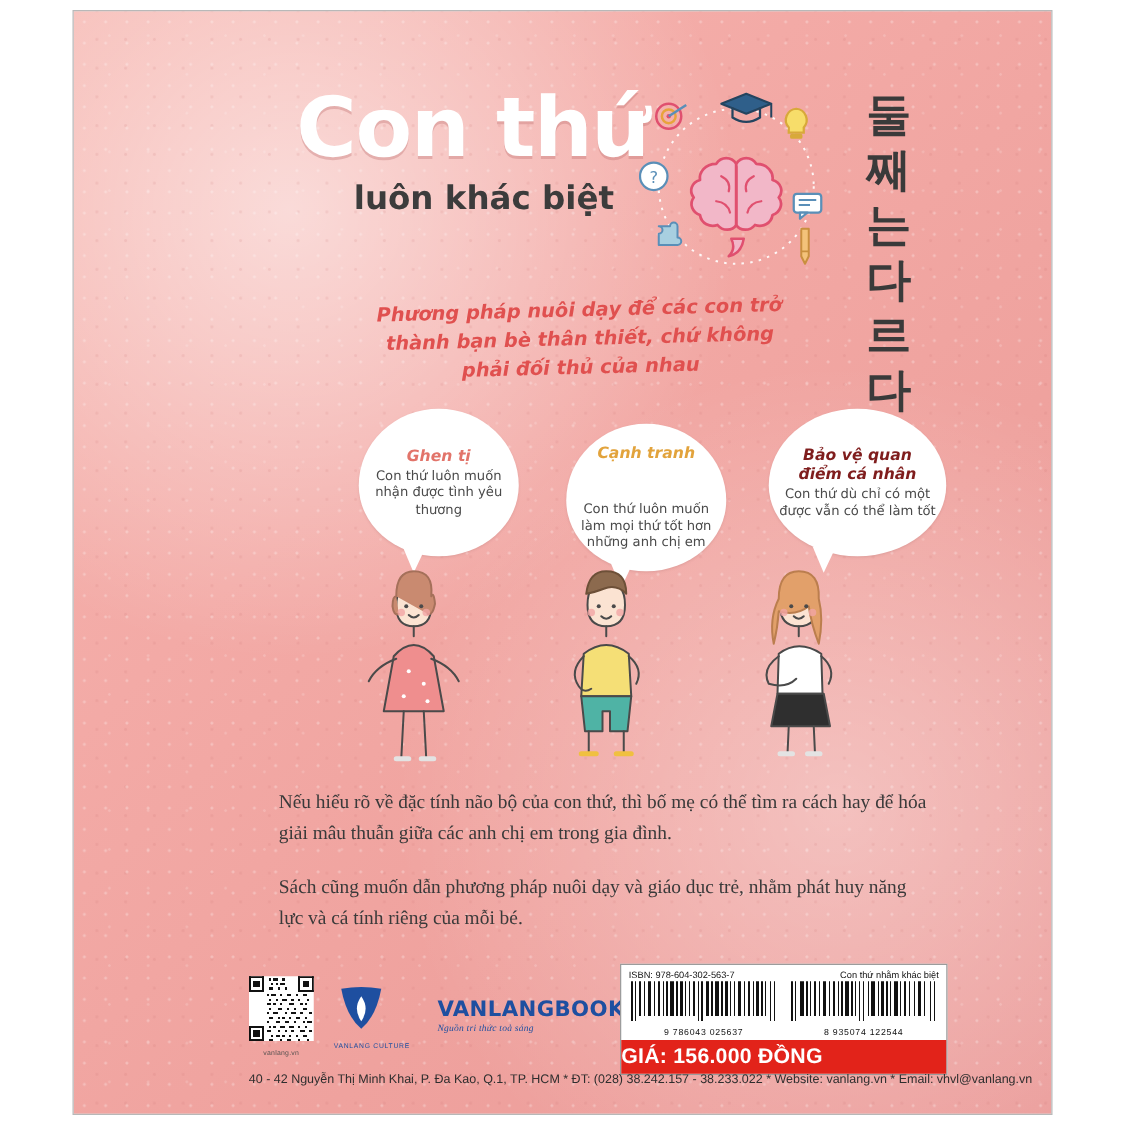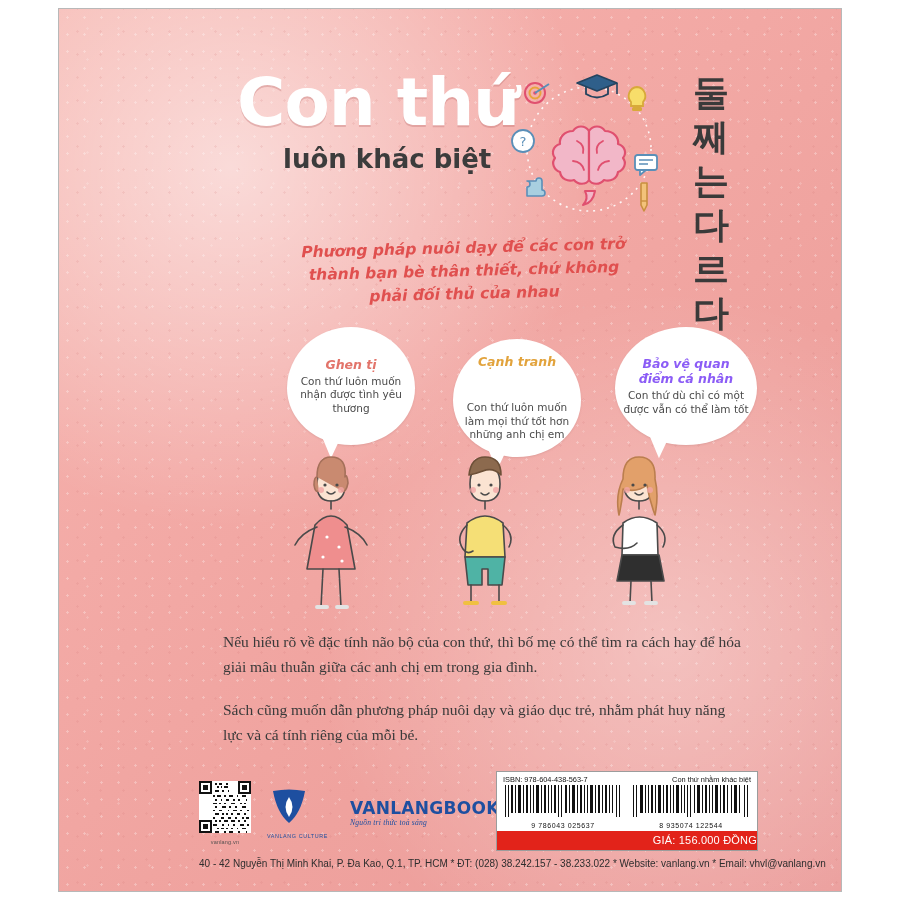--- a/index.html
+++ b/index.html
@@ -220,23 +220,23 @@
     font-size: 7px;
     letter-spacing: .6px;
     text-align: center;
     color: #111;
     margin-top: 1px;
   }
   #price-bar {
     background: #e2231a;
     color: #ffffff;
     font-family: "Liberation Sans", sans-serif;
-    font-weight: normal;
-    font-size: 11px;
-    text-align: right;
+    font-weight: bold;
+    font-size: 17px;
+    text-align: left;
     padding: 3px 0 4px 0;
     letter-spacing: .2px;
   }
 
   #address-line {
     left: 140px;
     top: 849px;
     width: 580px;
     font-family: Liberation Sans, sans-serif;
     font-size: 10px;
@@ -322,21 +322,21 @@
     <div class="tail"></div>
   </div>
 
   <div id="bubble-2" class="bubble layer">
     <div class="bubble-title" style="color:#e2a33c">Cạnh tranh</div>
     <div class="bubble-text">Con thứ luôn muốn làm mọi thứ tốt hơn những anh chị em</div>
     <div class="tail"></div>
   </div>
 
   <div id="bubble-3" class="bubble layer">
-    <div class="bubble-title" style="color:#8b5cf6">Bảo vệ quan điểm cá nhân</div>
+    <div class="bubble-title" style="color:#7f1d1d">Bảo vệ quan điểm cá nhân</div>
     <div class="bubble-text">Con thứ dù chỉ có một được vẫn có thể làm tốt</div>
     <div class="tail"></div>
   </div>
 
   <svg id="kids" class="layer" viewBox="0 0 520 190">
 
     <g stroke="#4a4a4a" stroke-width="1.6" fill="none" stroke-linecap="round" stroke-linejoin="round">
       <path d="M92 40 q-14 -2 -14 16 q0 16 14 16 q14 0 14 -16 q0 -18 -14 -16z" fill="#fbe3d2"></path>
       <path d="M78 48 q0 -20 14 -20 q16 0 14 20 q2 -4 3 6 q-2 10 -6 8 M78 48 q-3 0 -3 8 q1 8 5 6" fill="#c98a70" stroke="#a5705a"></path>
       <circle cx="86" cy="56" r="1.6" fill="#4a4a4a" stroke="none"></circle>
@@ -502,21 +502,21 @@
       <div class="pub-vn">VANLANG CULTURE</div>
     </div>
     <div id="pub-text">
       <div class="pub-name">VANLANGBOOKS</div>
       <div class="pub-slogan">Nguồn tri thức toả sáng</div>
     </div>
   </div>
 
   <div id="isbn-panel" class="layer">
     <div id="isbn-row">
-      <span>ISBN: 978-604-438-563-7</span>
+      <span>ISBN: 978-604-302-563-7</span>
       <span>Con thứ nhằm khác biệt</span>
     </div>
     <div id="barcodes">
       <div class="barcode">
         <svg class="bars" viewBox="0 0 120 32" preserveAspectRatio="none" shape-rendering="crispEdges">
           <rect width="120" height="32" fill="#ffffff"></rect>
           <g fill="#111111">
             <rect x="2" y="0" width="1" height="32"></rect>
               <rect x="5" y="0" width="1" height="32"></rect>
             <rect x="8" y="0" width="2" height="28"></rect>

